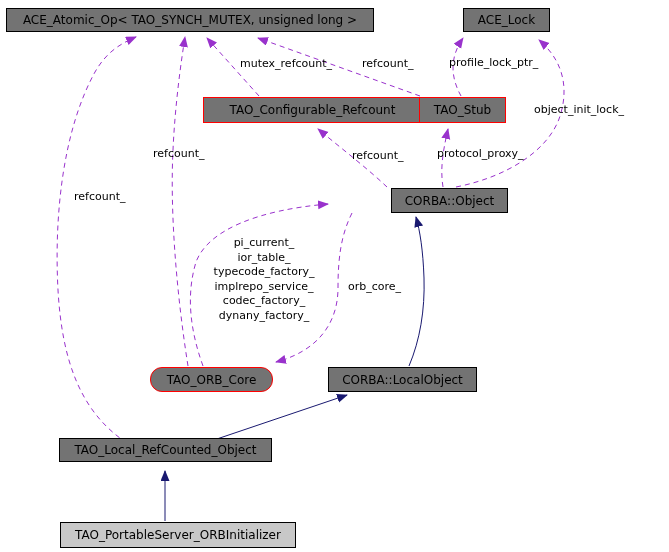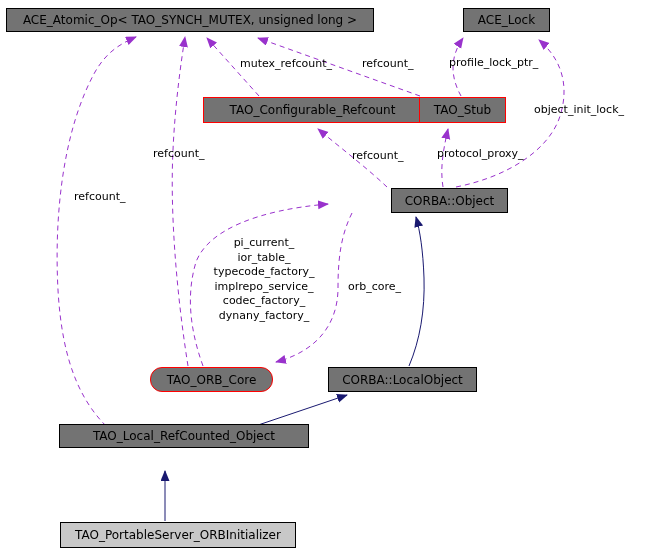--- a/index.html
+++ b/index.html
@@ -73,21 +73,21 @@
   <div class="node red" style="left:203px;top:97px;width:219px;height:26px;">TAO_Configurable_Refcount</div>
 
   <div class="node red" style="left:419px;top:97px;width:87px;height:26px;">TAO_Stub</div>
 
   <div class="node" style="left:347px;top:188px;width:117px;height:25px;margin-left:44px;">CORBA::Object</div>
 
   <div class="node red" style="left:150px;top:367px;width:123px;height:25px;border-radius:12px;">TAO_ORB_Core</div>
 
   <div class="node" style="left:328px;top:367px;width:149px;height:25px;">CORBA::LocalObject</div>
 
-  <div class="node" style="left:59px;top:424px;width:250px;height:24px;">TAO_Local_RefCounted_Object</div>
+  <div class="node" style="left:59px;top:438px;width:213px;height:24px;">TAO_Local_RefCounted_Object</div>
 
   <div class="node current" style="left:48px;top:522px;width:236px;height:26px;">TAO_PortableServer_ORBInitializer</div>
 
   <div class="elabel" style="left:225px;top:57px;margin-left:15px;">mutex_refcount_</div>
 
   <div class="elabel" style="left:362px;top:57px;">refcount_</div>
 
   <div class="elabel" style="left:449px;top:56px;">profile_lock_ptr_</div>
 
   <div class="elabel" style="left:534px;top:103px;">object_init_lock_</div>

